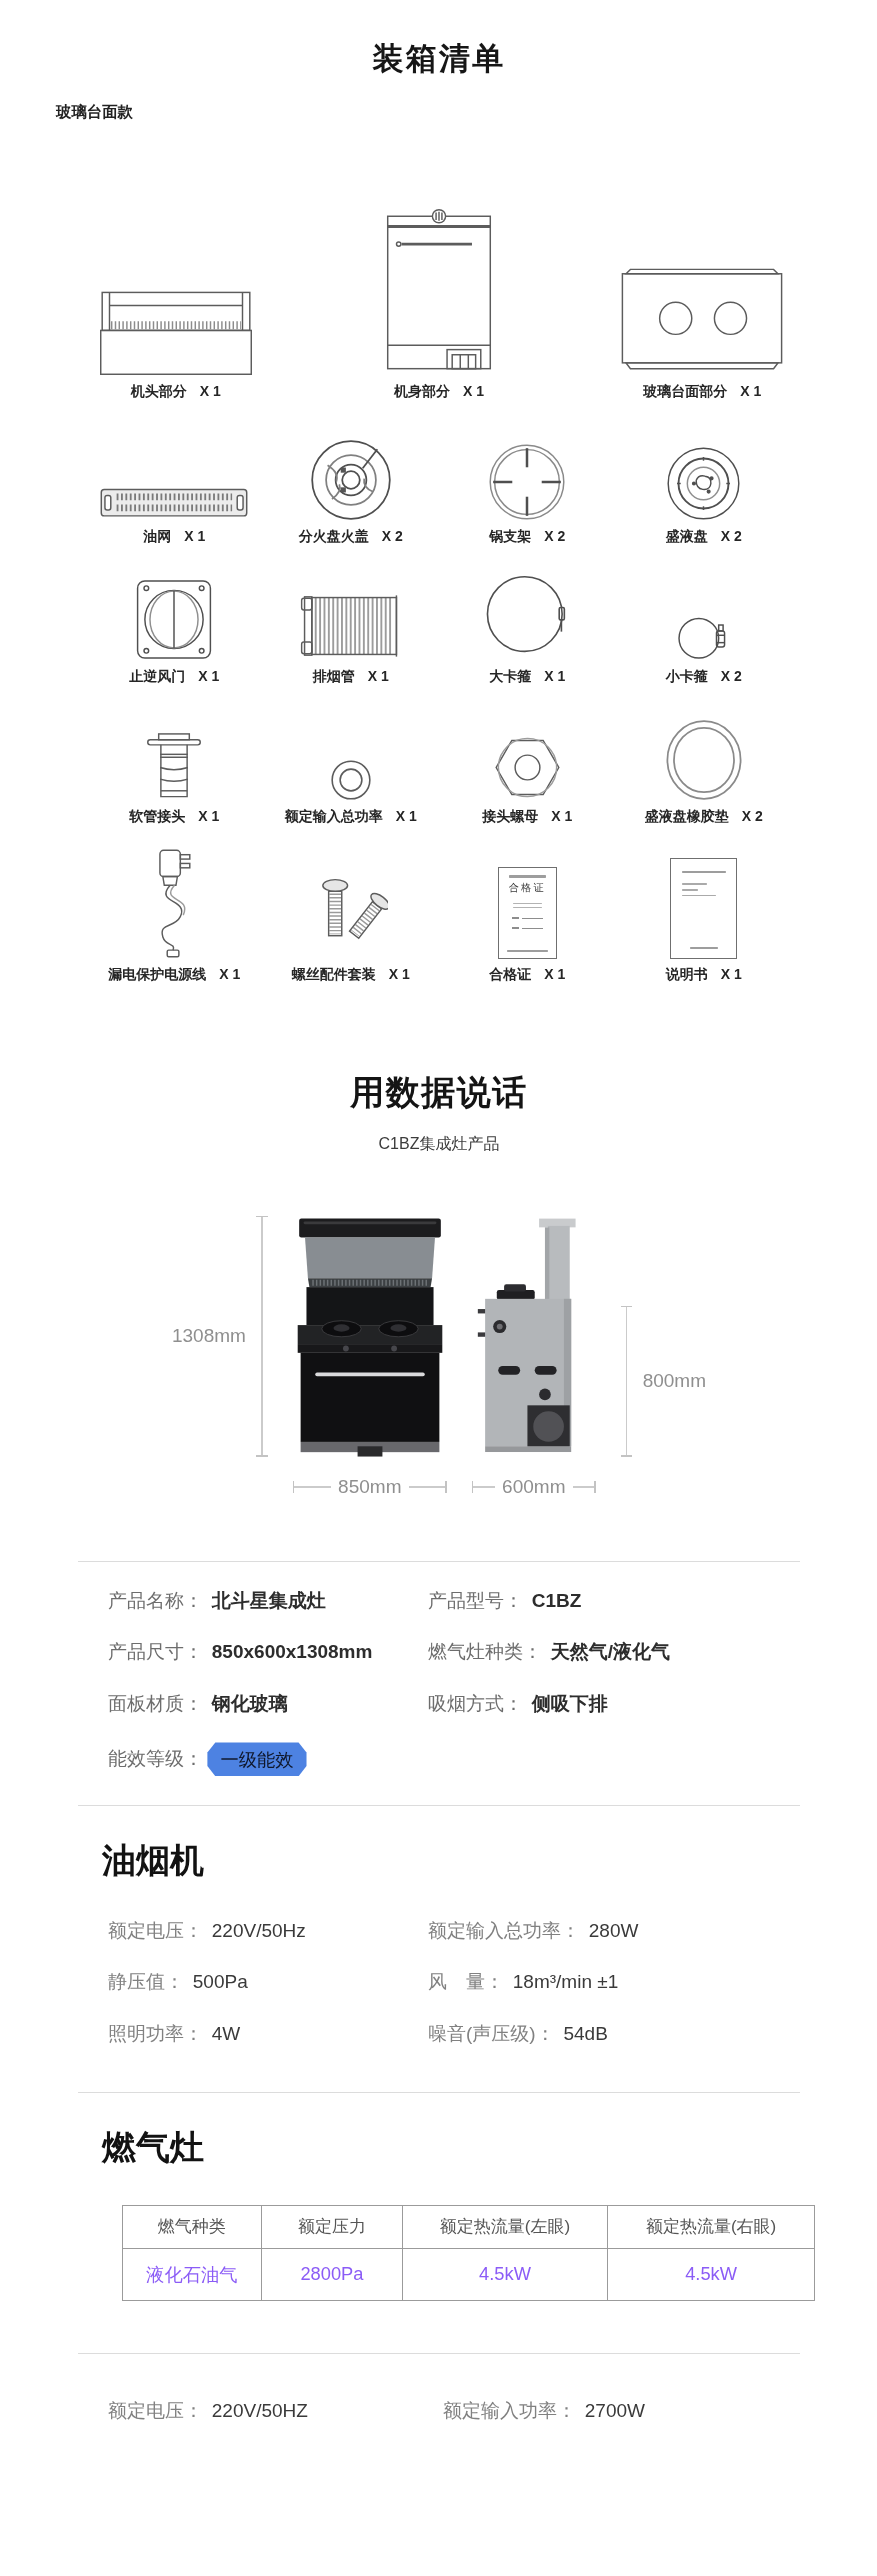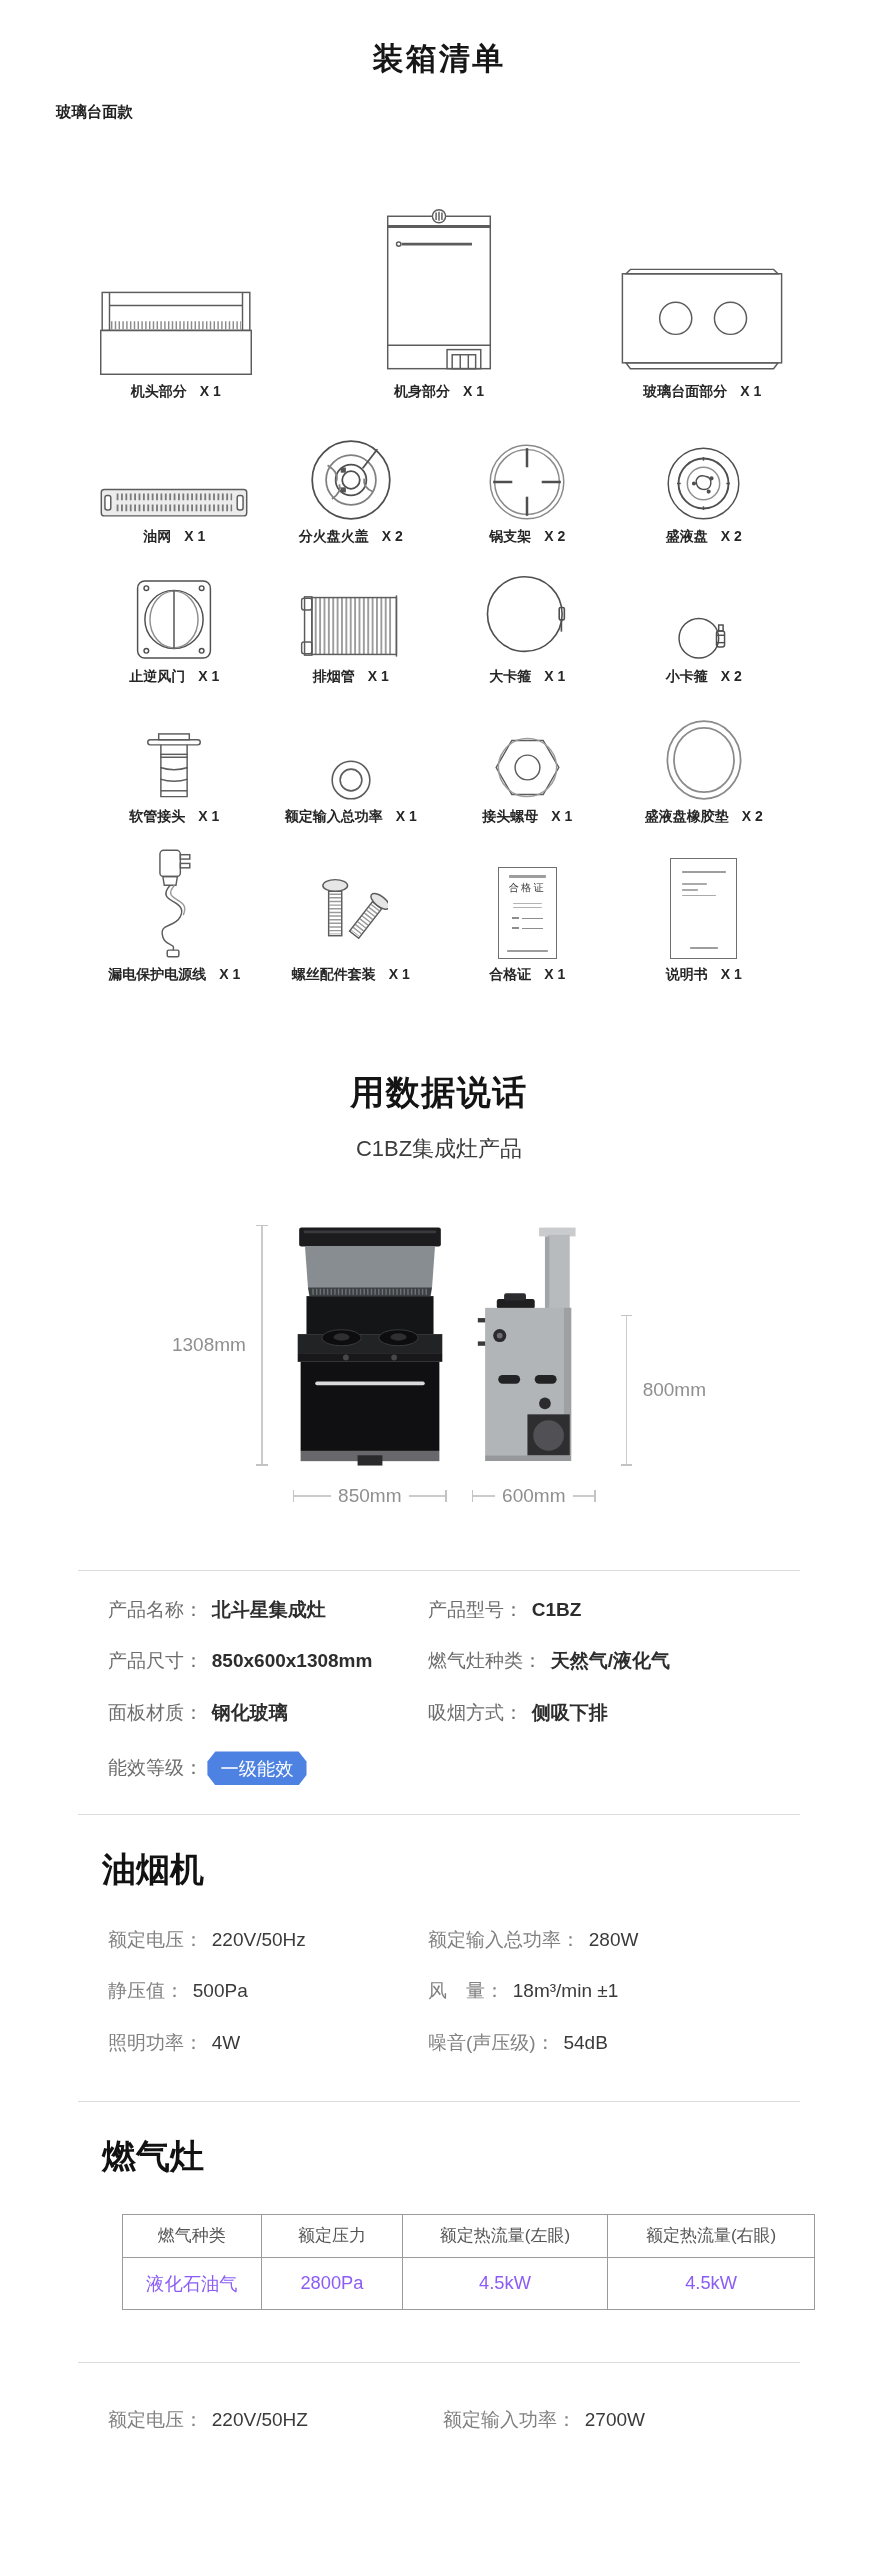--- a/index.html
+++ b/index.html
@@ -27,21 +27,21 @@
   .bar{background:#9d9d9d;height:2.2px;border-radius:0.7px;flex:none;}
   .cert-title{font-size:10.2px;letter-spacing:2.2px;color:#3d3d3d;margin-top:3.7px;}
   .u-row{display:flex;align-items:flex-end;gap:2.9px;margin-top:5.1px;}
   .u-row .stub{width:7.3px;height:2.2px;background:#8d8d8d;}
   .u-row .line{width:20.5px;border-bottom:0.7px solid #8d8d8d;height:4.4px;}
   .manual-lines{width:44px;display:flex;flex-direction:column;align-items:flex-start;}
 
   
   .data-header{margin-top:86px;text-align:center;}
   .data-title{font-size:34px;font-weight:700;color:#141414;margin:0;letter-spacing:1.5px;}
-  .data-subtitle{margin-top:17.6px;font-size:22px;color:#3c3c3c;}
+  .data-subtitle{margin-top:17.6px;font-size:16px;color:#3c3c3c;}
   .figure{display:flex;justify-content:center;align-items:flex-end;gap:25px;margin-top:61px;}
   .prod-col{display:flex;flex-direction:column;align-items:center;}
   .hdim{display:flex;align-items:center;color:#8f8f8f;font-size:19px;margin-top:17.6px;align-self:stretch;}
   .hdim .tick{width:1.5px;height:11.7px;background:#c3c3c3;}
   .hdim .ln{flex:1;height:1.5px;background:#cbcbcb;}
   .hdim .txt{margin:0 7.3px;white-space:nowrap;}
   .vdim{display:flex;flex-direction:column;align-items:center;width:11.7px;}
   .vdim .tick{height:1.5px;width:11.7px;background:#c3c3c3;}
   .vdim .ln{width:1.5px;flex:1;background:#cbcbcb;}
   .vwrap{display:flex;align-items:center;gap:10.2px;margin-bottom:41px;color:#8f8f8f;font-size:19px;}
@@ -49,21 +49,21 @@
   
   .divider{height:0.7px;background:#dcdcdc;margin:0 78px;}
   .d1{margin-top:63px;}
   .pairs{display:grid;grid-template-columns:320px 1fr;row-gap:25.6px;margin-left:108px;font-size:19px;}
   .pair{display:flex;align-items:center;}
   .lbl{color:#818181;white-space:pre;}
   .val{color:#3a3a3a;margin-left:8.8px;font-weight:500;}
   .speclist{padding:26px 0 29px 0;}
   .speclist .lbl{color:#6d6d6d;}
   .speclist .val{color:#2d2d2d;font-weight:600;}
-  .badge{display:inline-block;margin-left:4.4px;background:#4d82e2;color:#ffffff;font-size:18.3px;font-weight:500;
+  .badge{display:inline-block;margin-left:4.4px;background:#4d82e2;color:#0f172a;font-size:18.3px;font-weight:500;
          padding:4.4px 13px;clip-path:polygon(8% 0%,92% 0%,100% 30%,100% 70%,92% 100%,8% 100%,0% 70%,0% 30%);}
   .sec-title{font-size:34px;font-weight:700;color:#121212;margin:32px 0 0 102px;}
   .sec-body{margin-top:34px;}
   .hood-bottom{padding-bottom:45px;}
 
   
   .gas-table{border-collapse:collapse;margin:34px 0 0 122px;border:1.5px solid #8f8f8f;background:#fff;}
   .gas-table th,.gas-table td{border:0.7px solid #9b9b9b;text-align:center;padding:0 7.3px;}
   .gas-table th{height:42px;font-size:17px;color:#555;font-weight:500;}
   .gas-table td{height:51px;font-size:18.3px;color:#8b5cf6;font-weight:400;}

